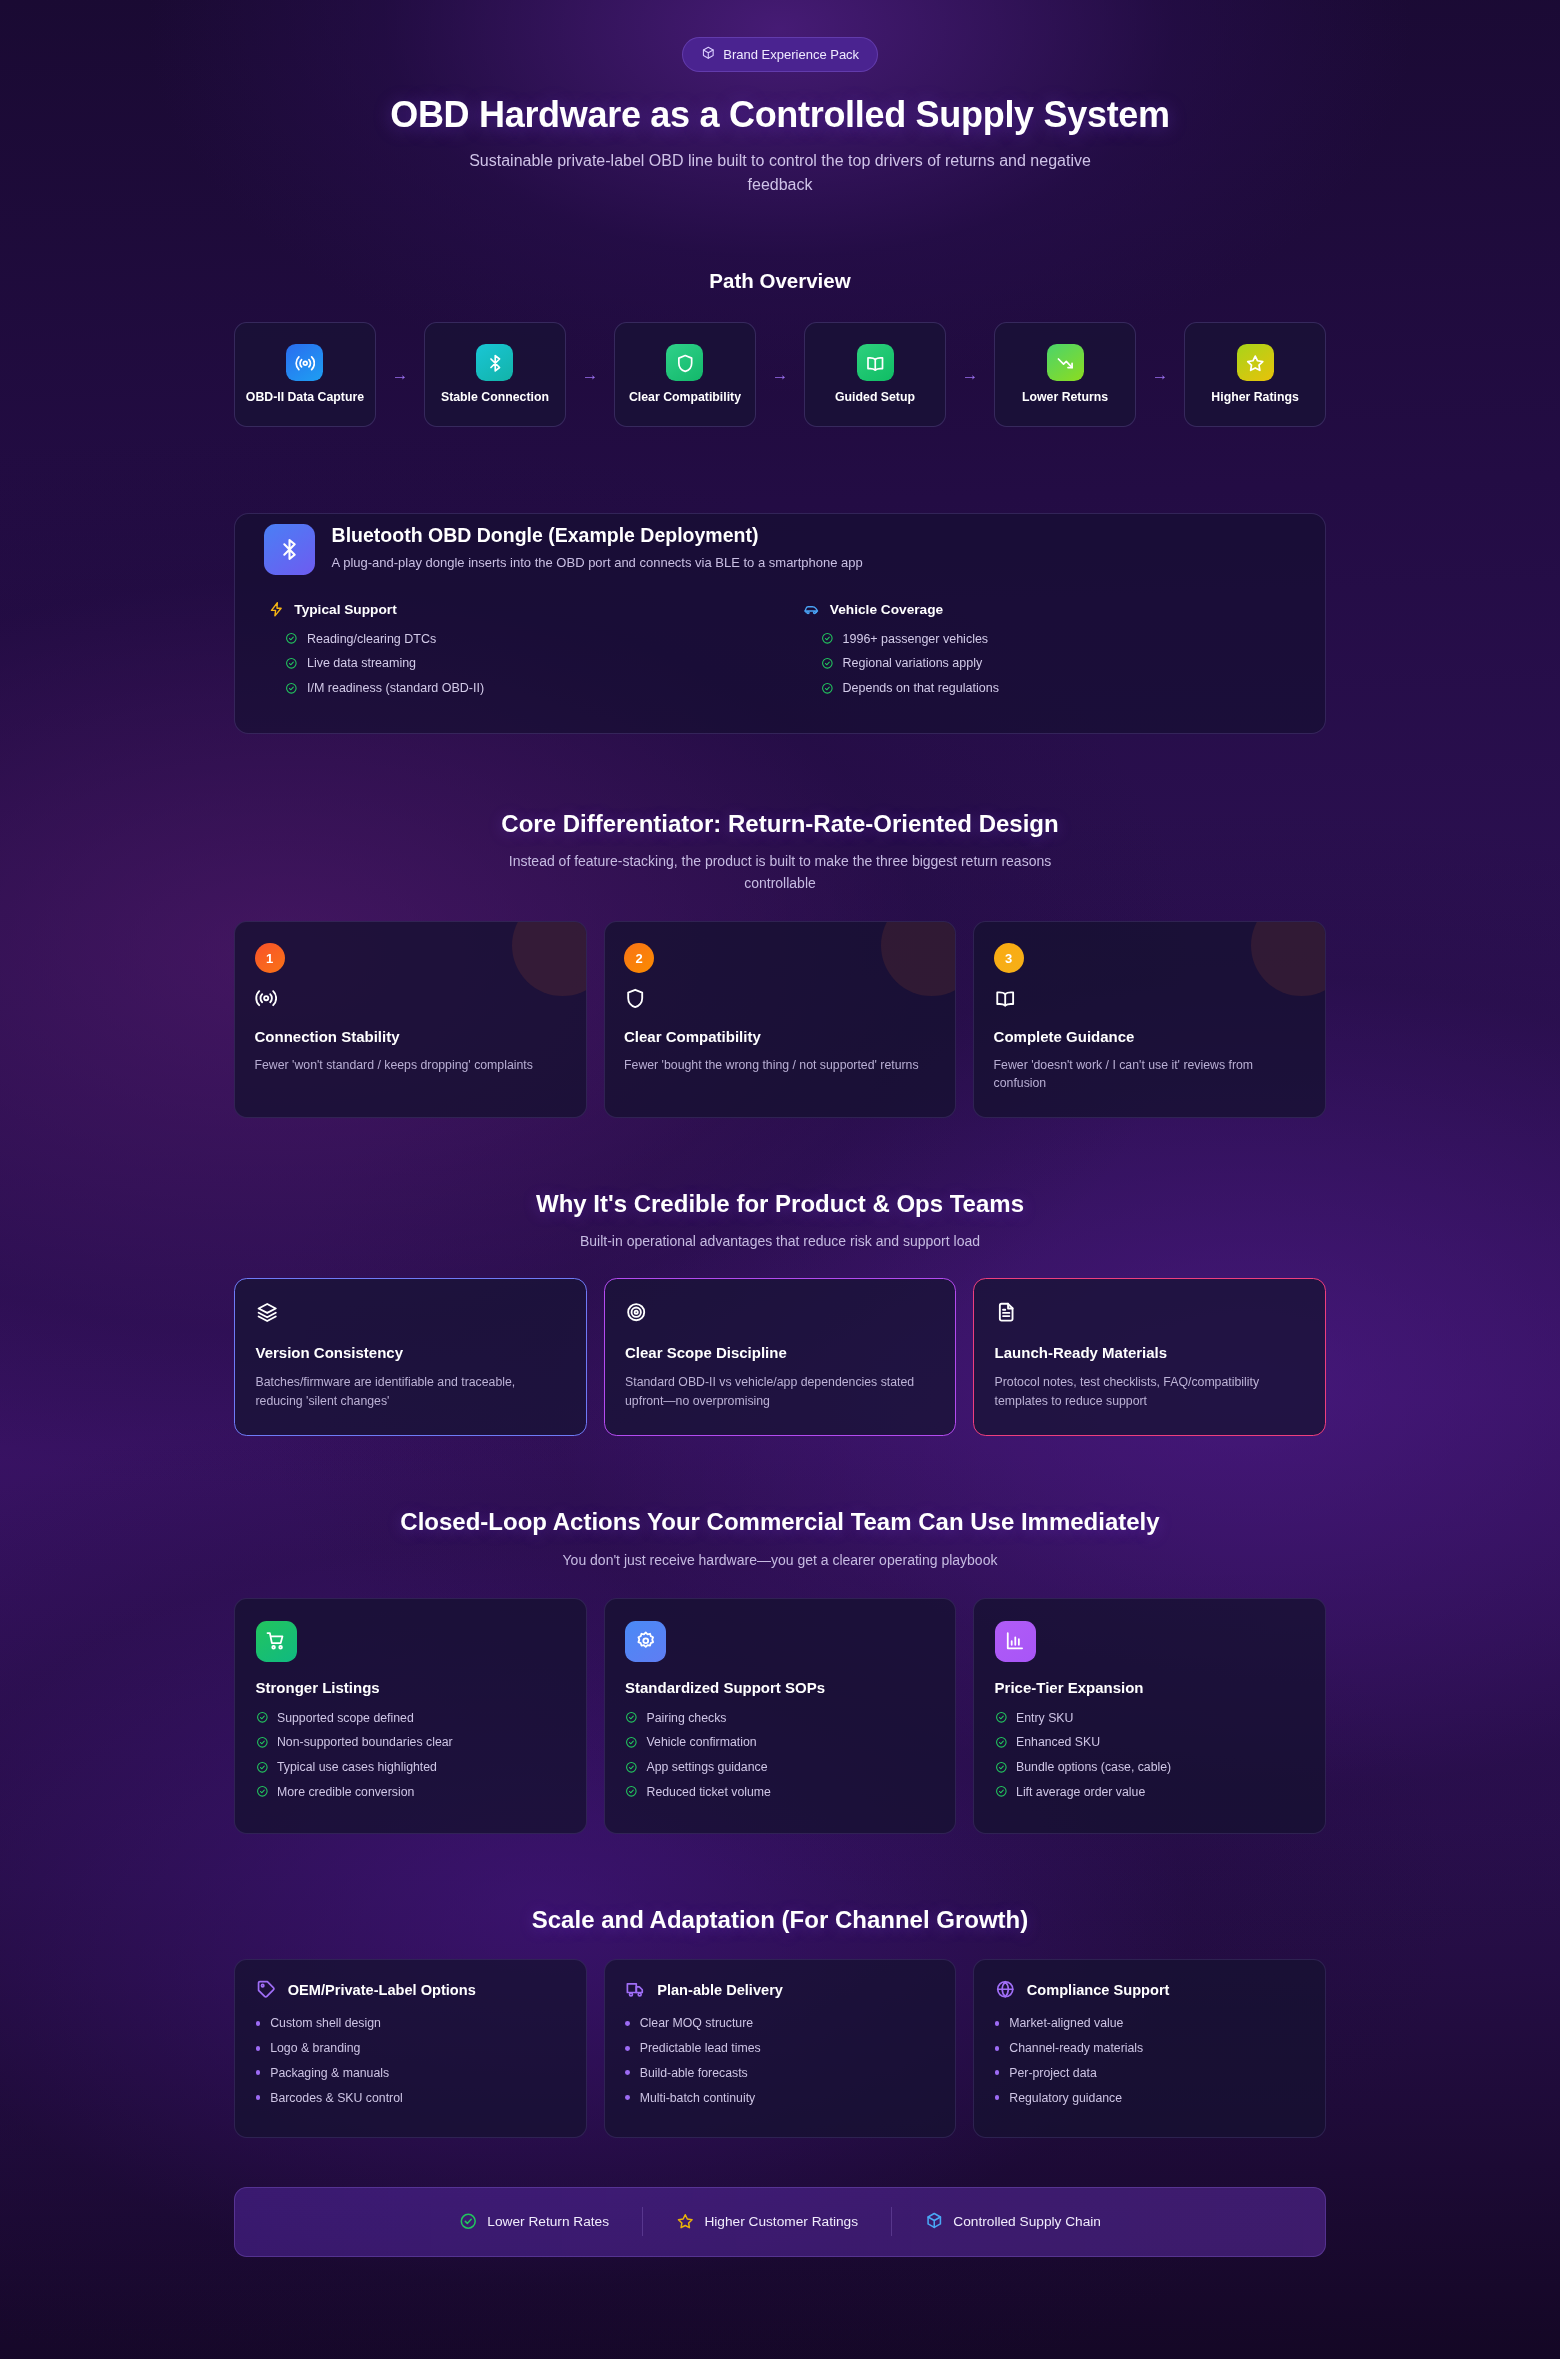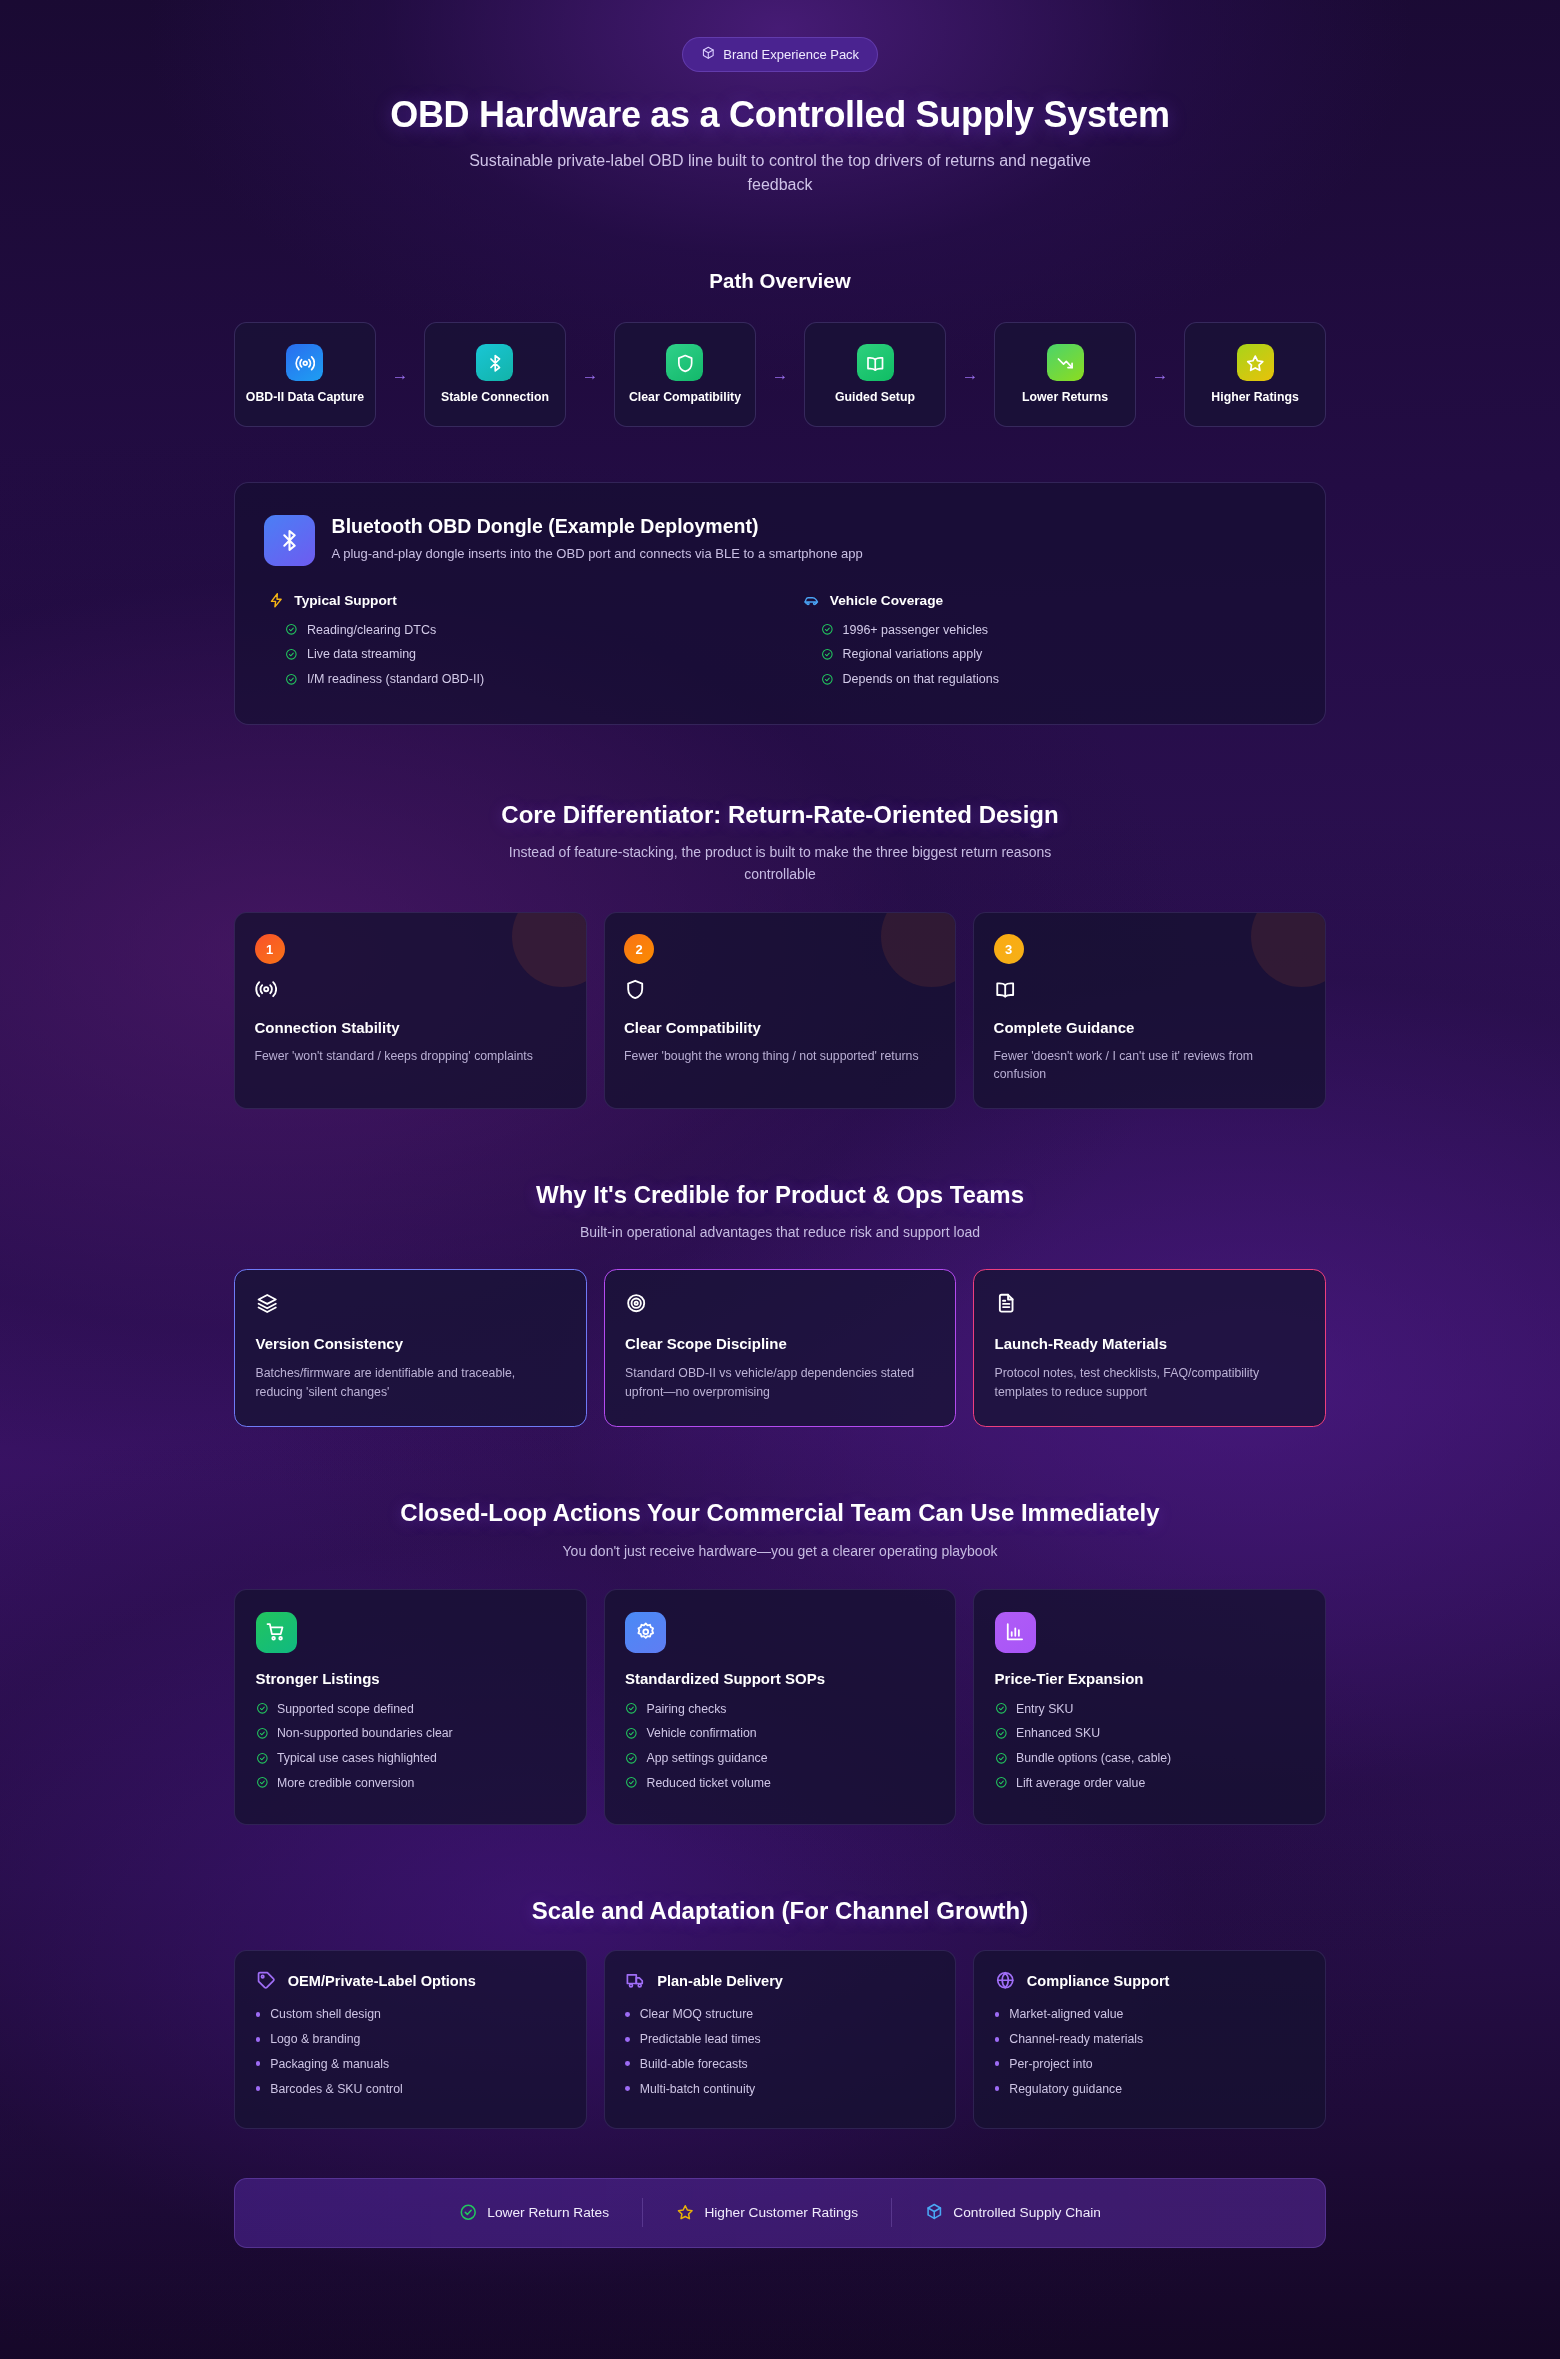--- a/index.html
+++ b/index.html
@@ -76,21 +76,21 @@
   }
   .path-ico svg { width: 20.5px; height: 20.5px; }
   .path-lbl {
     font-size: 12.3px; font-weight: bold; text-align: center;
     line-height: 1.25; color: #ffffff;
   }
   .arrow { width: 49px; text-align: center; color: #9b6ff0; font-size: 16.6px; }
 
   
   .dongle {
-    margin-top: 55px; border-radius: 14.6px; padding: 32px 29px 27px;
+    margin-top: 86px; border-radius: 14.6px; padding: 10px 29px 27px;
     background: rgba(20,15,46,0.62);
     border: 1px solid rgba(126,104,186,0.26);
   }
   .dongle-head { display: flex; align-items: flex-start; gap: 16.6px; }
   .dongle-ico {
     width: 51px; height: 51px; border-radius: 11.7px; flex: 0 0 51px;
     background: linear-gradient(145deg,#4a7ff5,#6e5bf0);
     display: flex; align-items: center; justify-content: center;
   }
   .dongle-ico svg { width: 25px; height: 25px; }
@@ -651,21 +651,21 @@
             <li>
               <span class="dot"></span>
               <span>Market-aligned value</span>
             </li>
             <li>
               <span class="dot"></span>
               <span>Channel-ready materials</span>
             </li>
             <li>
               <span class="dot"></span>
-              <span>Per-project into</span>
+              <span>Per-project data</span>
             </li>
             <li>
               <span class="dot"></span>
               <span>Regulatory guidance</span>
             </li>
           </ul>
         </div>
       </div>
 
     <div class="footer" id="footer-bar">

